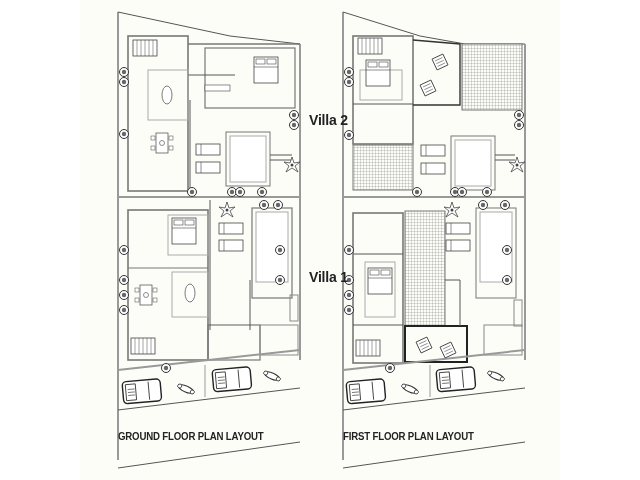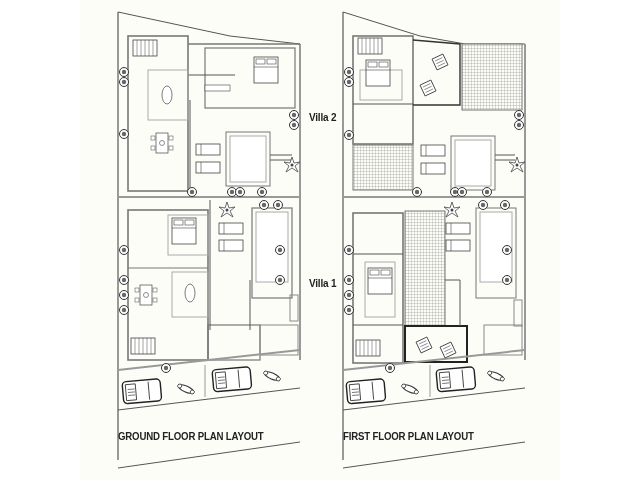--- a/index.html
+++ b/index.html
@@ -2,21 +2,21 @@
 <html><head>
 <meta charset="utf-8">
 <style>
   html, body { margin: 0; padding: 0; }
   body { width: 640px; height: 480px; background: #ffffff; position: relative; overflow: hidden;
          font-family: "Liberation Sans", sans-serif; }
   .sheet { position: absolute; left: 80px; top: 0; width: 480px; height: 480px; background: #fdfdf8; }
   svg { position: absolute; left: 0; top: 0; }
   .lbl { position: absolute; font-family: "Liberation Sans", sans-serif; font-weight: bold; color: #222;
          white-space: nowrap; letter-spacing: -0.2px; }
-  .villa { font-size: 10px; }
+  .villa { font-size: 14px; }
   .caption { font-size: 10.5px; transform: scaleX(0.92); transform-origin: left top; }
 </style>
 </head>
 <body>
 
 <div class="sheet"></div>
 
 <svg width="640" height="480" viewBox="0 0 640 480">
   <defs>
     <pattern id="tile" width="3" height="3" patternUnits="userSpaceOnUse">
@@ -235,15 +235,15 @@
     <g transform="translate(410,389) rotate(25)">
         <use href="#scooter"></use>
       </g>
     <g transform="translate(496,376) rotate(25)">
         <use href="#scooter"></use>
       </g>
   </g>
 </svg>
 
 <div class="lbl villa" style="left:309px; top:112px;">Villa 2</div>
-<div class="lbl villa" style="left:309px; top:278px;">Villa 1</div>
+<div class="lbl villa" style="left:309px; top:269px;">Villa 1</div>
 <div class="lbl caption" style="left:118px; top:430px;">GROUND FLOOR PLAN LAYOUT</div>
 <div class="lbl caption" style="left:343px; top:430px;">FIRST FLOOR PLAN LAYOUT</div>
 
 </body></html>

